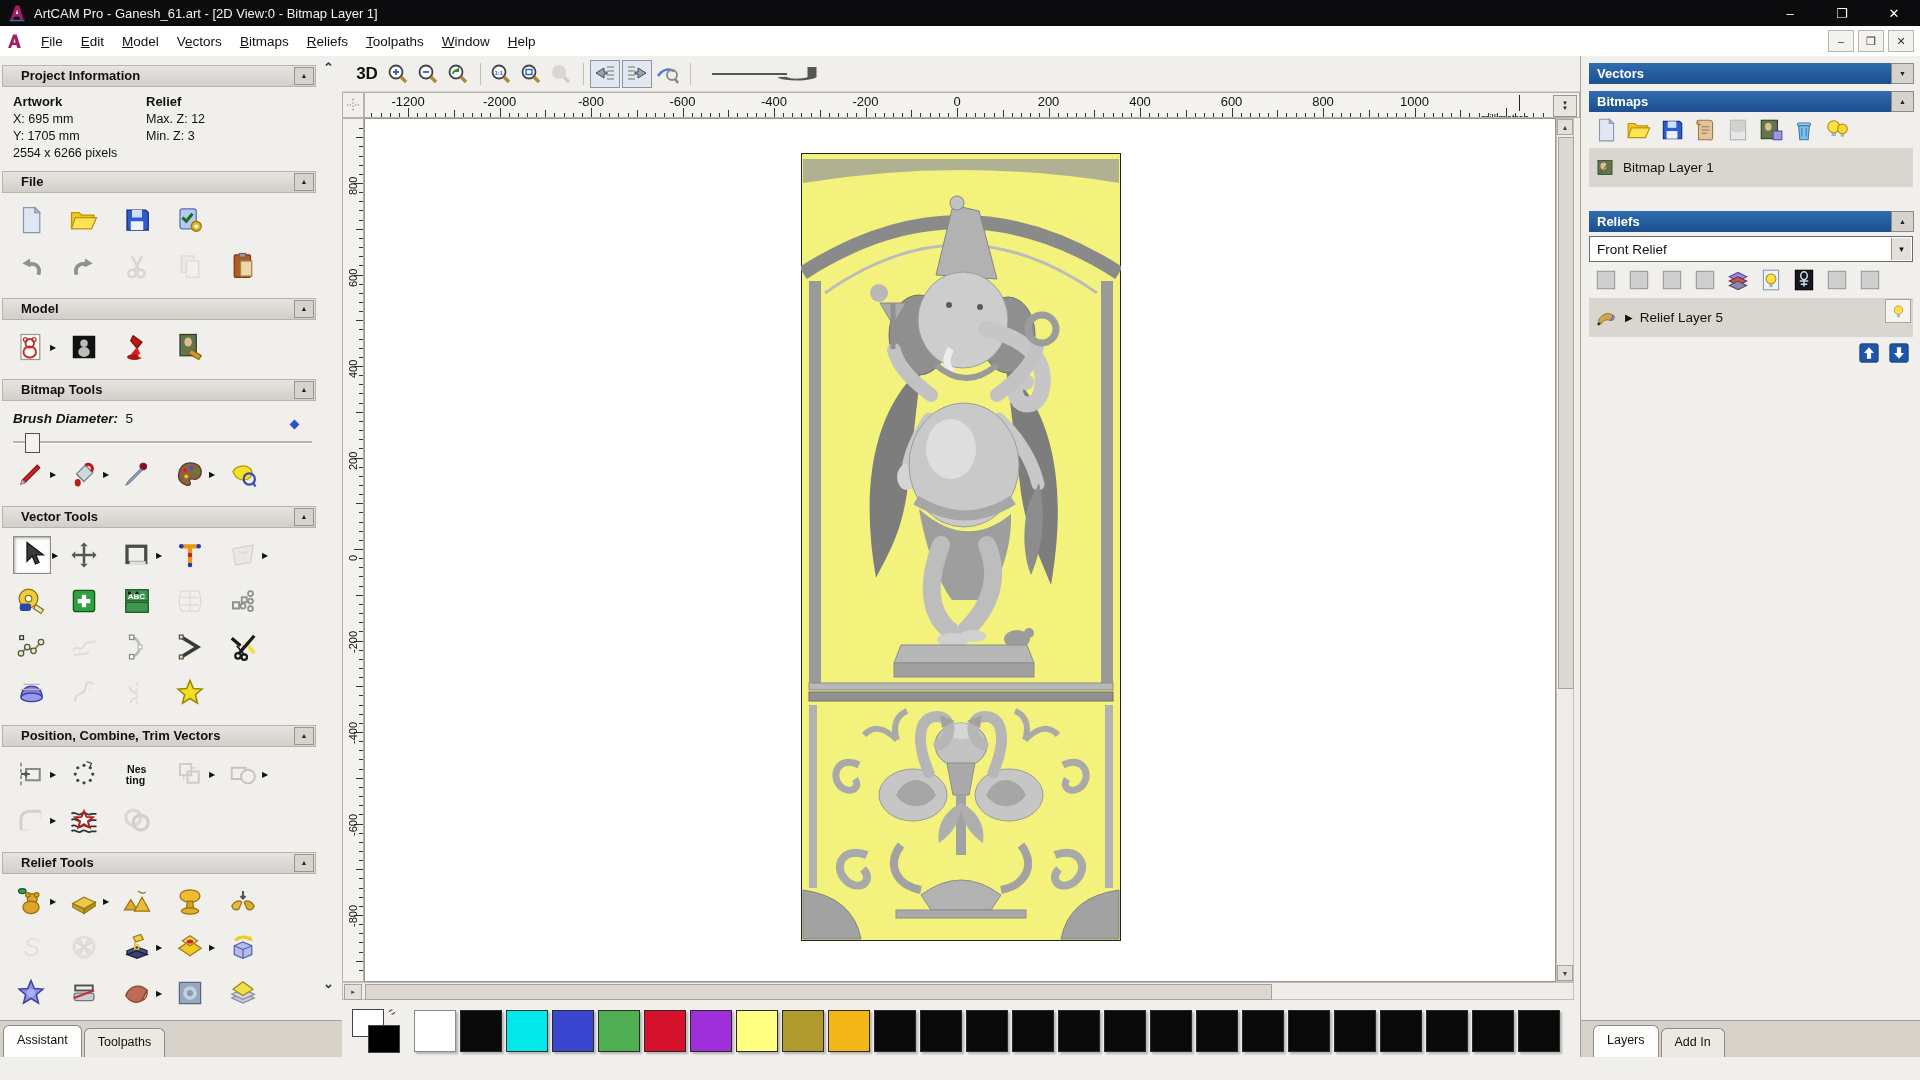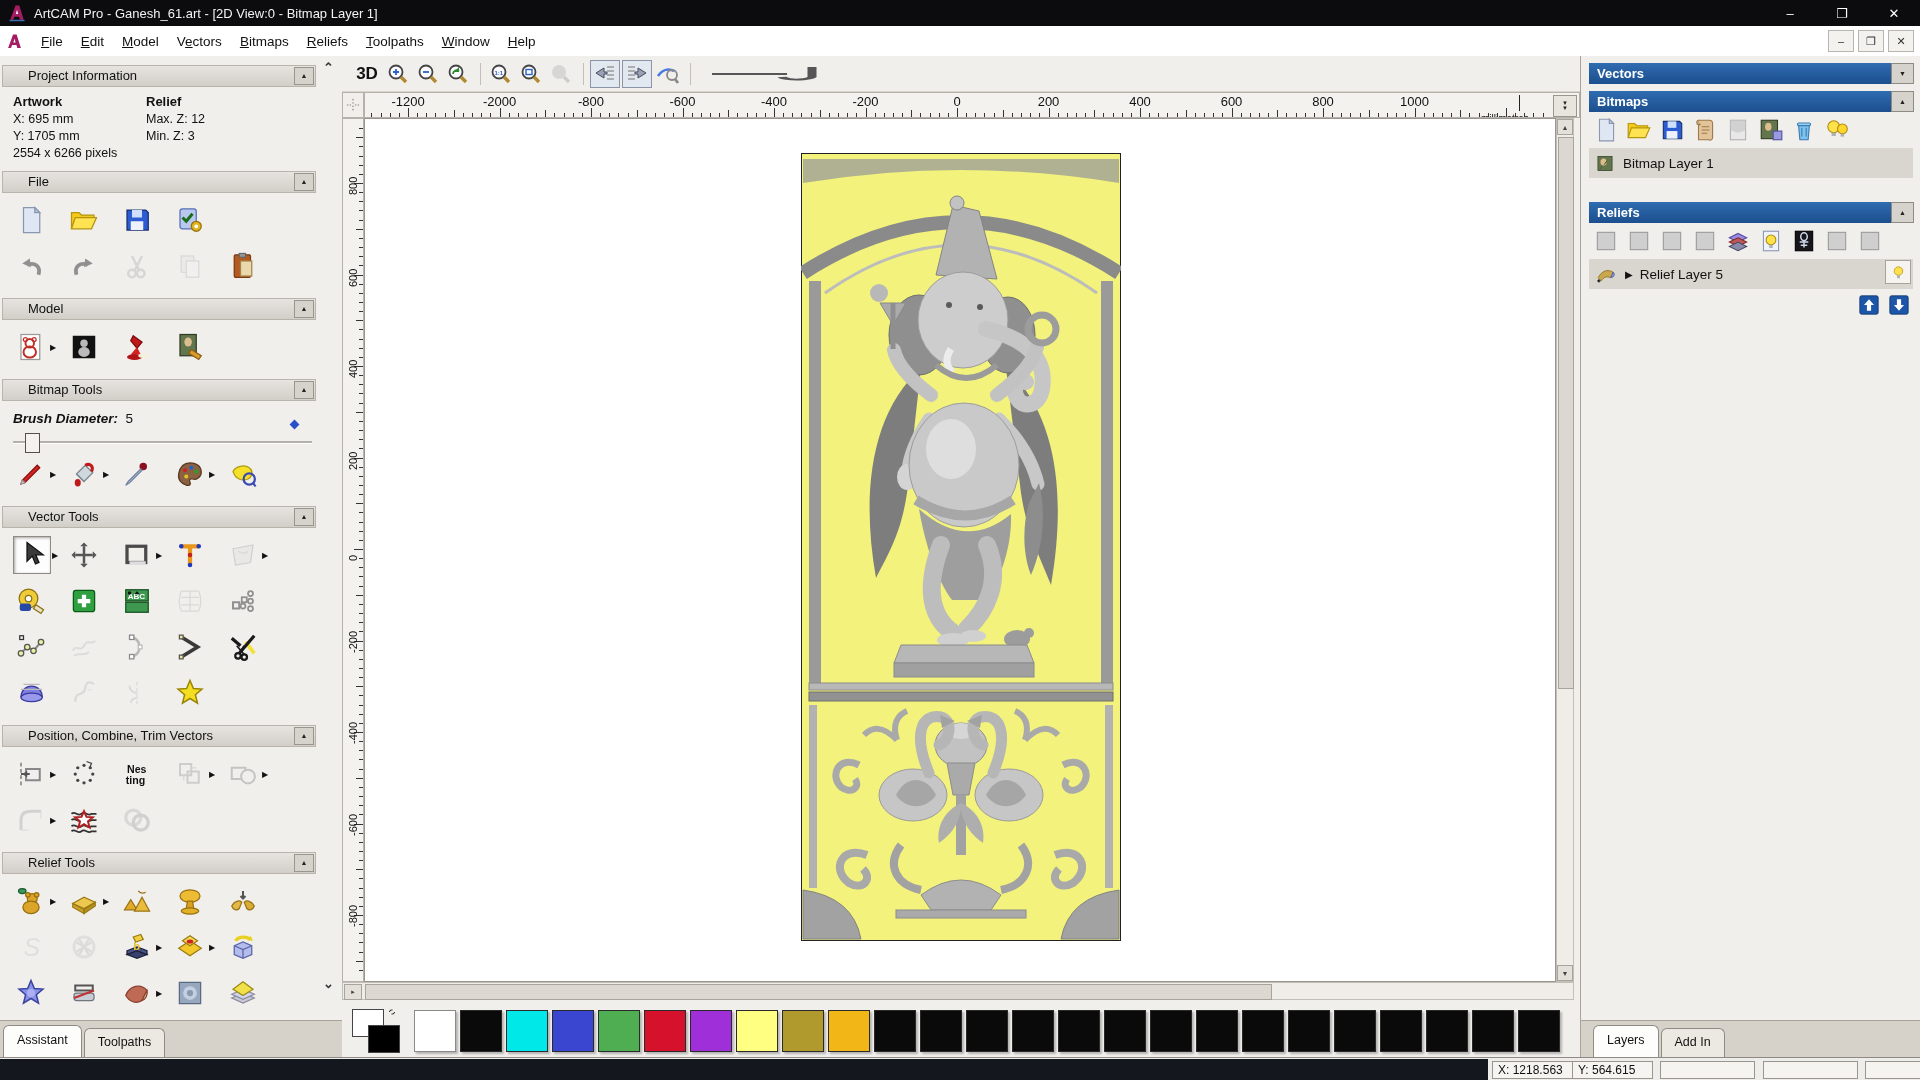--- a/index.html
+++ b/index.html
@@ -21,21 +21,21 @@
   .mitem u{text-decoration:underline;}
   .mdi{position:absolute;right:6px;top:4px;display:flex;gap:4px;}
   .mdibtn{width:24px;height:20px;border:1px solid #b9b6b0;background:#f4f2ef;color:#333;
           display:flex;align-items:center;justify-content:center;font-size:11px;}
   
   .left{position:absolute;left:0;top:56px;width:342px;height:1001px;background:#f1efec;
         border-right:1px solid #a8a49c;}
   .chev{position:absolute;left:3px;color:#3a3a3a;font-size:13px;font-weight:bold;}
   .sect-hdr{position:relative;margin:9px 26px 4px 2px;height:20px;line-height:20px;
             background:linear-gradient(#e6e4e0,#d2cfc9);border:1px solid #b8b4ac;
-            font-weight:normal;font-size:13px;padding-left:25px;}
+            font-weight:bold;font-size:13px;padding-left:18px;}
   .sect-hdr .hbtn{position:absolute;right:1px;top:1px;width:18px;height:16px;
             background:#d6d3cc;border:1px solid #9a968e;display:flex;align-items:center;
             justify-content:center;font-size:7px;color:#222;}
   .pinfo{padding:2px 0 0 13px;line-height:17px;font-size:12.5px;}
   .pinfo .cols{display:flex;}
   .pinfo .c1{width:133px;}
   .pinfo b{font-size:13px;}
   .irow{display:flex;padding-left:13px;height:46px;align-items:center;}
   .tool{width:53px;display:flex;align-items:center;}
   .ticon{width:36px;height:36px;display:flex;align-items:center;justify-content:center;}
@@ -108,21 +108,21 @@
   
   .right{position:absolute;left:1580px;top:56px;width:340px;height:1001px;background:#f1efec;
          border-left:1px solid #a8a49c;}
   .bhdr{position:relative;margin:7px 8px 0 8px;height:21px;line-height:21px;
         background:linear-gradient(#2f6cb0,#1c4f8e);color:#fff;font-weight:bold;font-size:13px;
         padding-left:8px;}
   .bhdr .hbtn{position:absolute;right:-1px;top:0px;width:21px;height:19px;background:#d6d3cc;
         border:1px solid #8f8b84;display:flex;align-items:center;justify-content:center;font-size:7px;color:#222;}
   .ptools{display:flex;gap:7px;padding:5px 0 2px 12px;}
   .ptools .ticon{width:26px;height:26px;}
-  .layerrow{position:relative;height:30px;background:#d9d6d0;margin:3px 8px 0 8px;display:flex;
+  .layerrow{position:relative;height:39px;background:#d9d6d0;margin:3px 8px 0 8px;display:flex;
             align-items:center;gap:7px;font-size:13.5px;padding-left:5px;}
   .layerrow .exp{font-size:10px;}
   .lightcell{position:absolute;right:2px;top:1px;width:26px;height:24px;background:#f6f4f1;
              border:1px solid #a8a49c;display:flex;align-items:center;justify-content:center;box-sizing:border-box;}
   .updown{display:flex;justify-content:flex-end;gap:6px;padding:6px 10px 0 0;}
   .udbtn{width:24px;height:20px;}
   .combo{position:relative;margin:4px 8px 0 8px;height:24px;background:#fff;border:1px solid #6f6b64;
          font-size:13.5px;display:flex;align-items:center;padding-left:7px;}
   .combo .dd{position:absolute;right:1px;top:1px;bottom:1px;width:19px;background:#e3e0da;
              border-left:1px solid #9a968e;display:flex;align-items:center;justify-content:center;font-size:8px;}
@@ -1399,20 +1399,24 @@
             <path d="M4 22c2-8 11-8 11-15" fill="#3c4a2a"></path>
           </svg>
       </span>
       <span>Bitmap Layer 1</span>
     </div>
 
     <div class="bhdr" style="margin-top:24px">
       <span>Reliefs</span>
       <span class="hbtn">▲</span>
     </div>
+    <div class="combo">
+      <span>Front Relief</span>
+      <span class="dd">▼</span>
+    </div>
     <div class="ptools" id="reliefs-tools">
         <span class="ticon">
           <svg viewBox="0 0 24 24" width="26" height="26">
             <rect x="4" y="4" width="16" height="16" fill="#cfcfcf" stroke="#9a9a9a"></rect>
           </svg>
         </span>
         <span class="ticon">
           <svg viewBox="0 0 24 24" width="26" height="26">
             <rect x="4" y="4" width="16" height="16" fill="#cfcfcf" stroke="#9a9a9a"></rect>
           </svg>
@@ -1490,24 +1494,14 @@
           </svg>
       </span>
     </div>
 
     <div class="rtabstrip" id="right-tabs">
         <div class="tab active">Layers</div>
         <div class="tab">Add In</div>
       </div>
   </div>
 
-  <div class="status">
-    <div class="statusdark"></div>
-    <div id="status-cells">
-        <div class="scell" style="left: 1492px; width: 74px;">X: 1218.563</div>
-        <div class="scell" style="left: 1572px; width: 74px;">Y: 564.615</div>
-        <div class="scell" style="left: 1660px; width: 88px;"></div>
-        <div class="scell" style="left: 1763px; width: 88px;"></div>
-        <div class="scell" style="left: 1865px; width: 52px;"></div>
-      </div>
-  </div>
 
 </div>
 
 </body></html>

